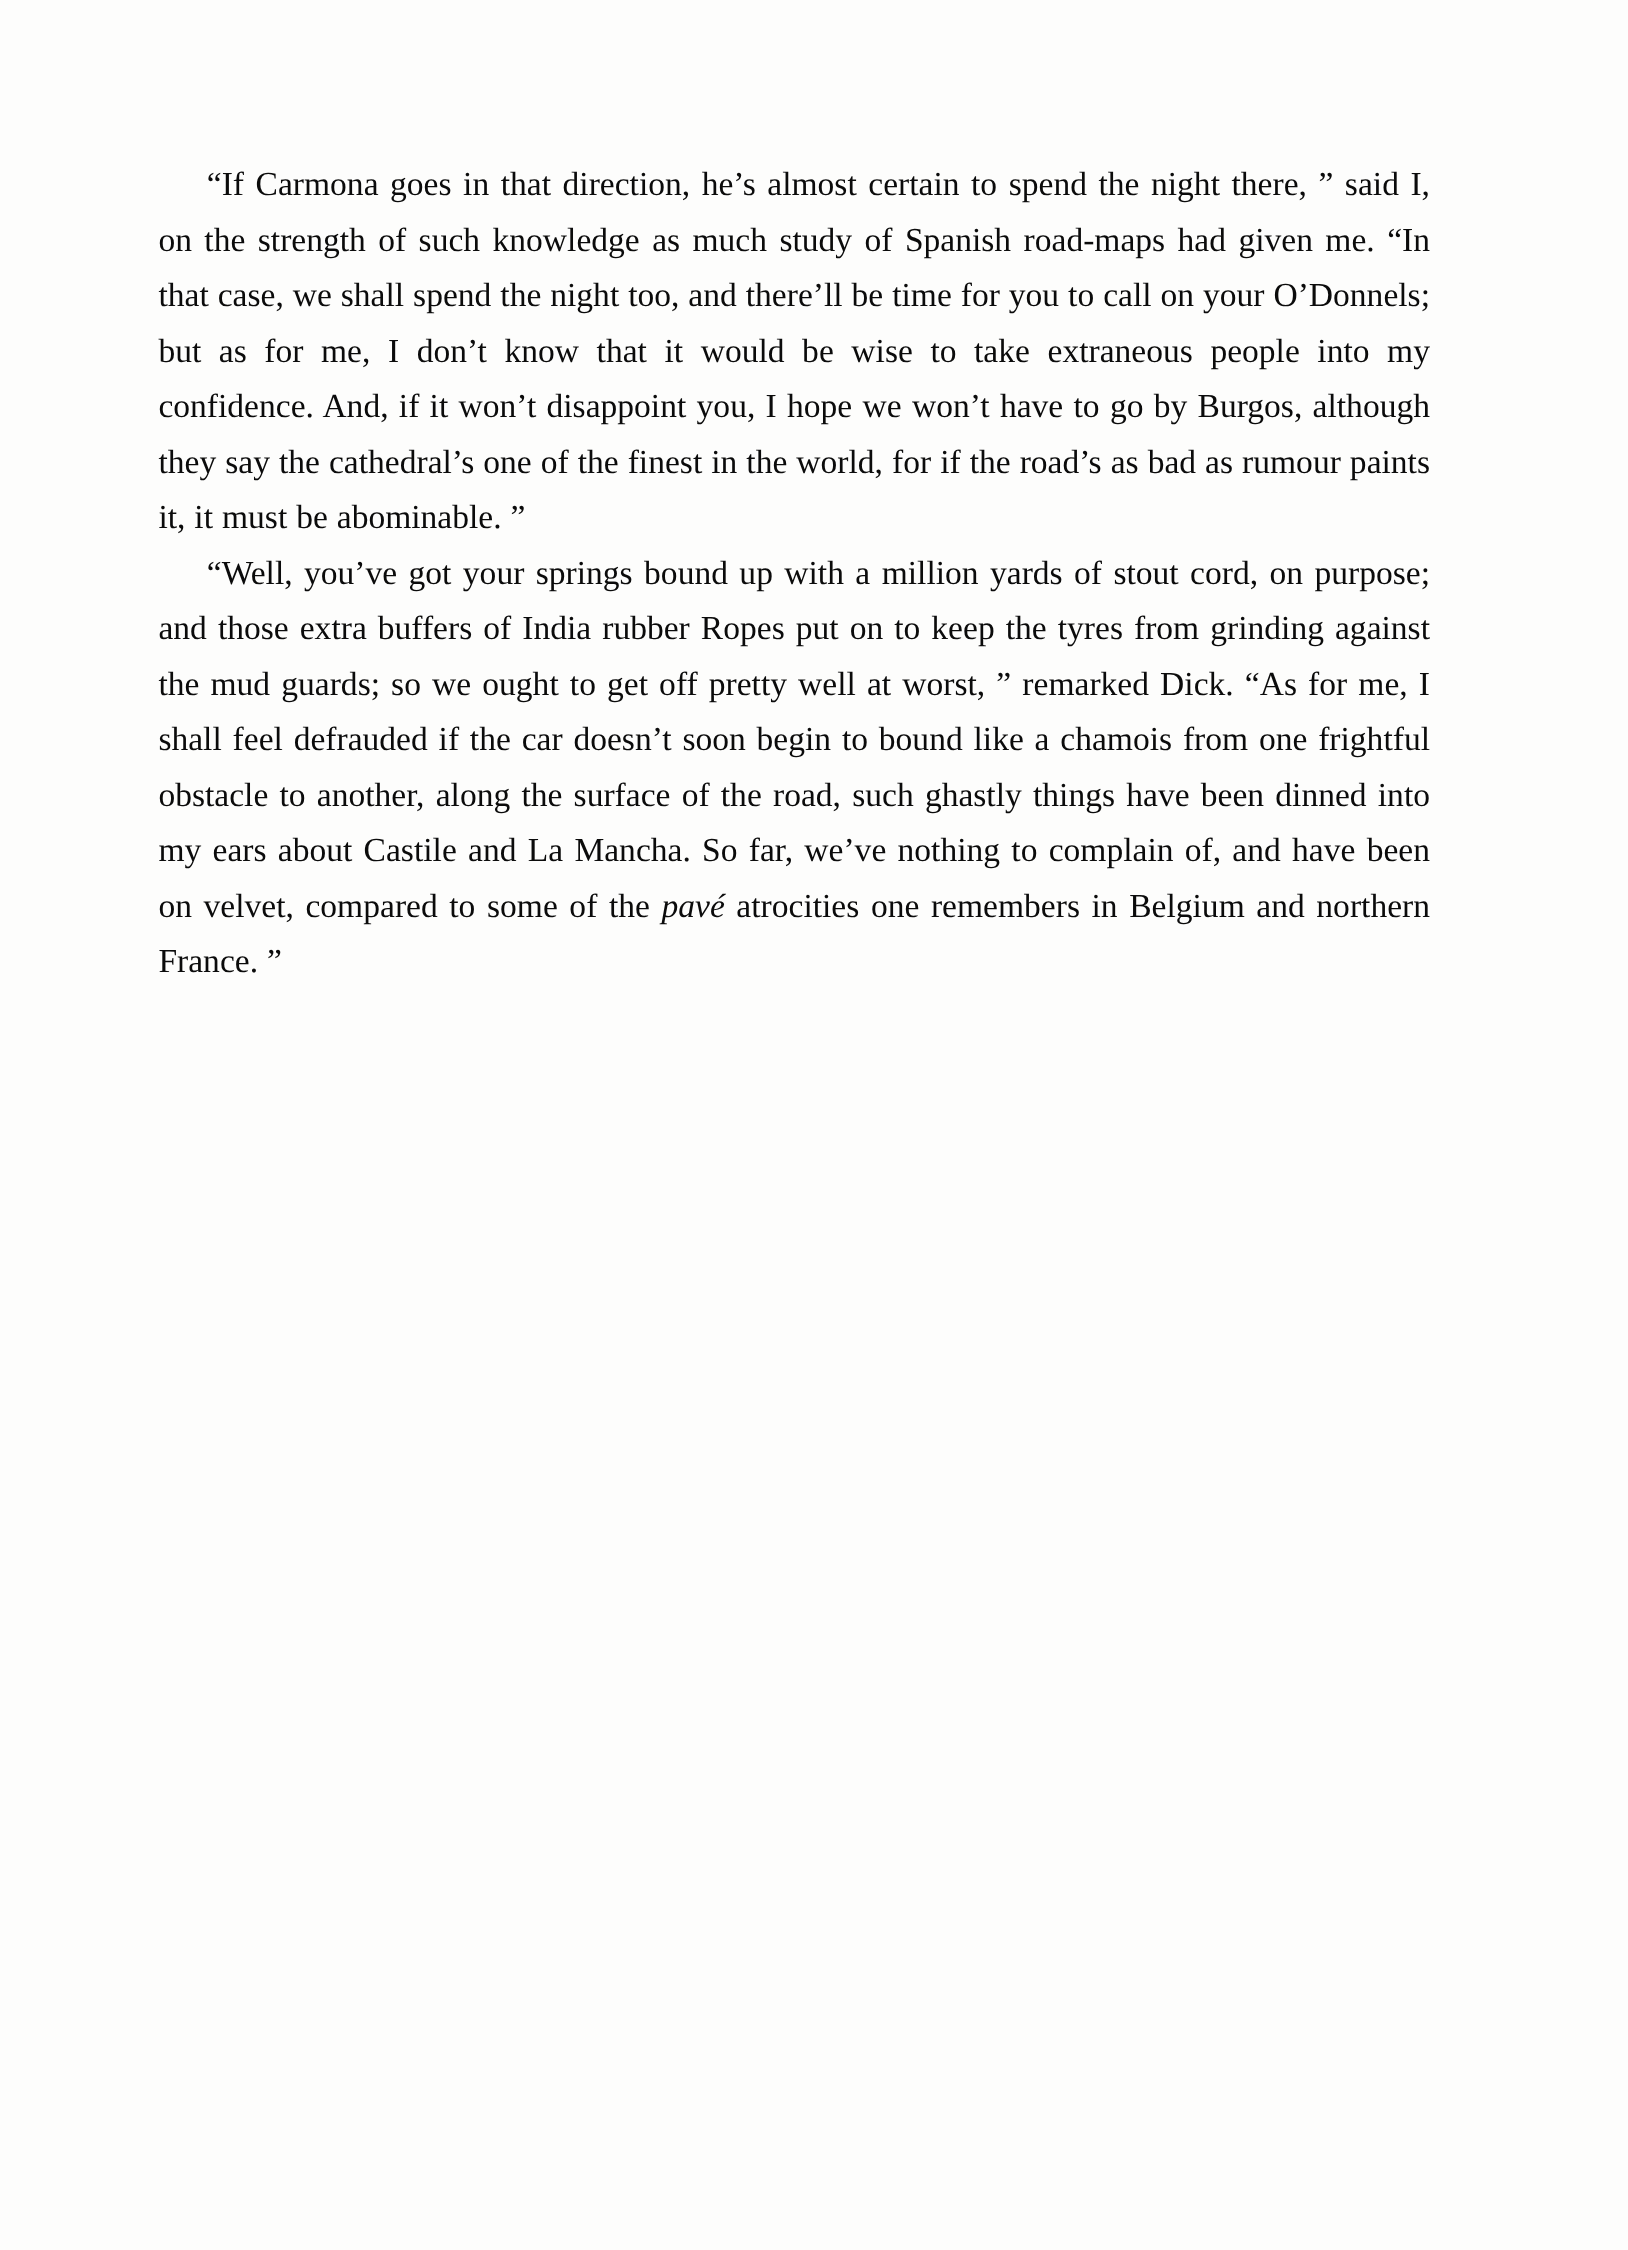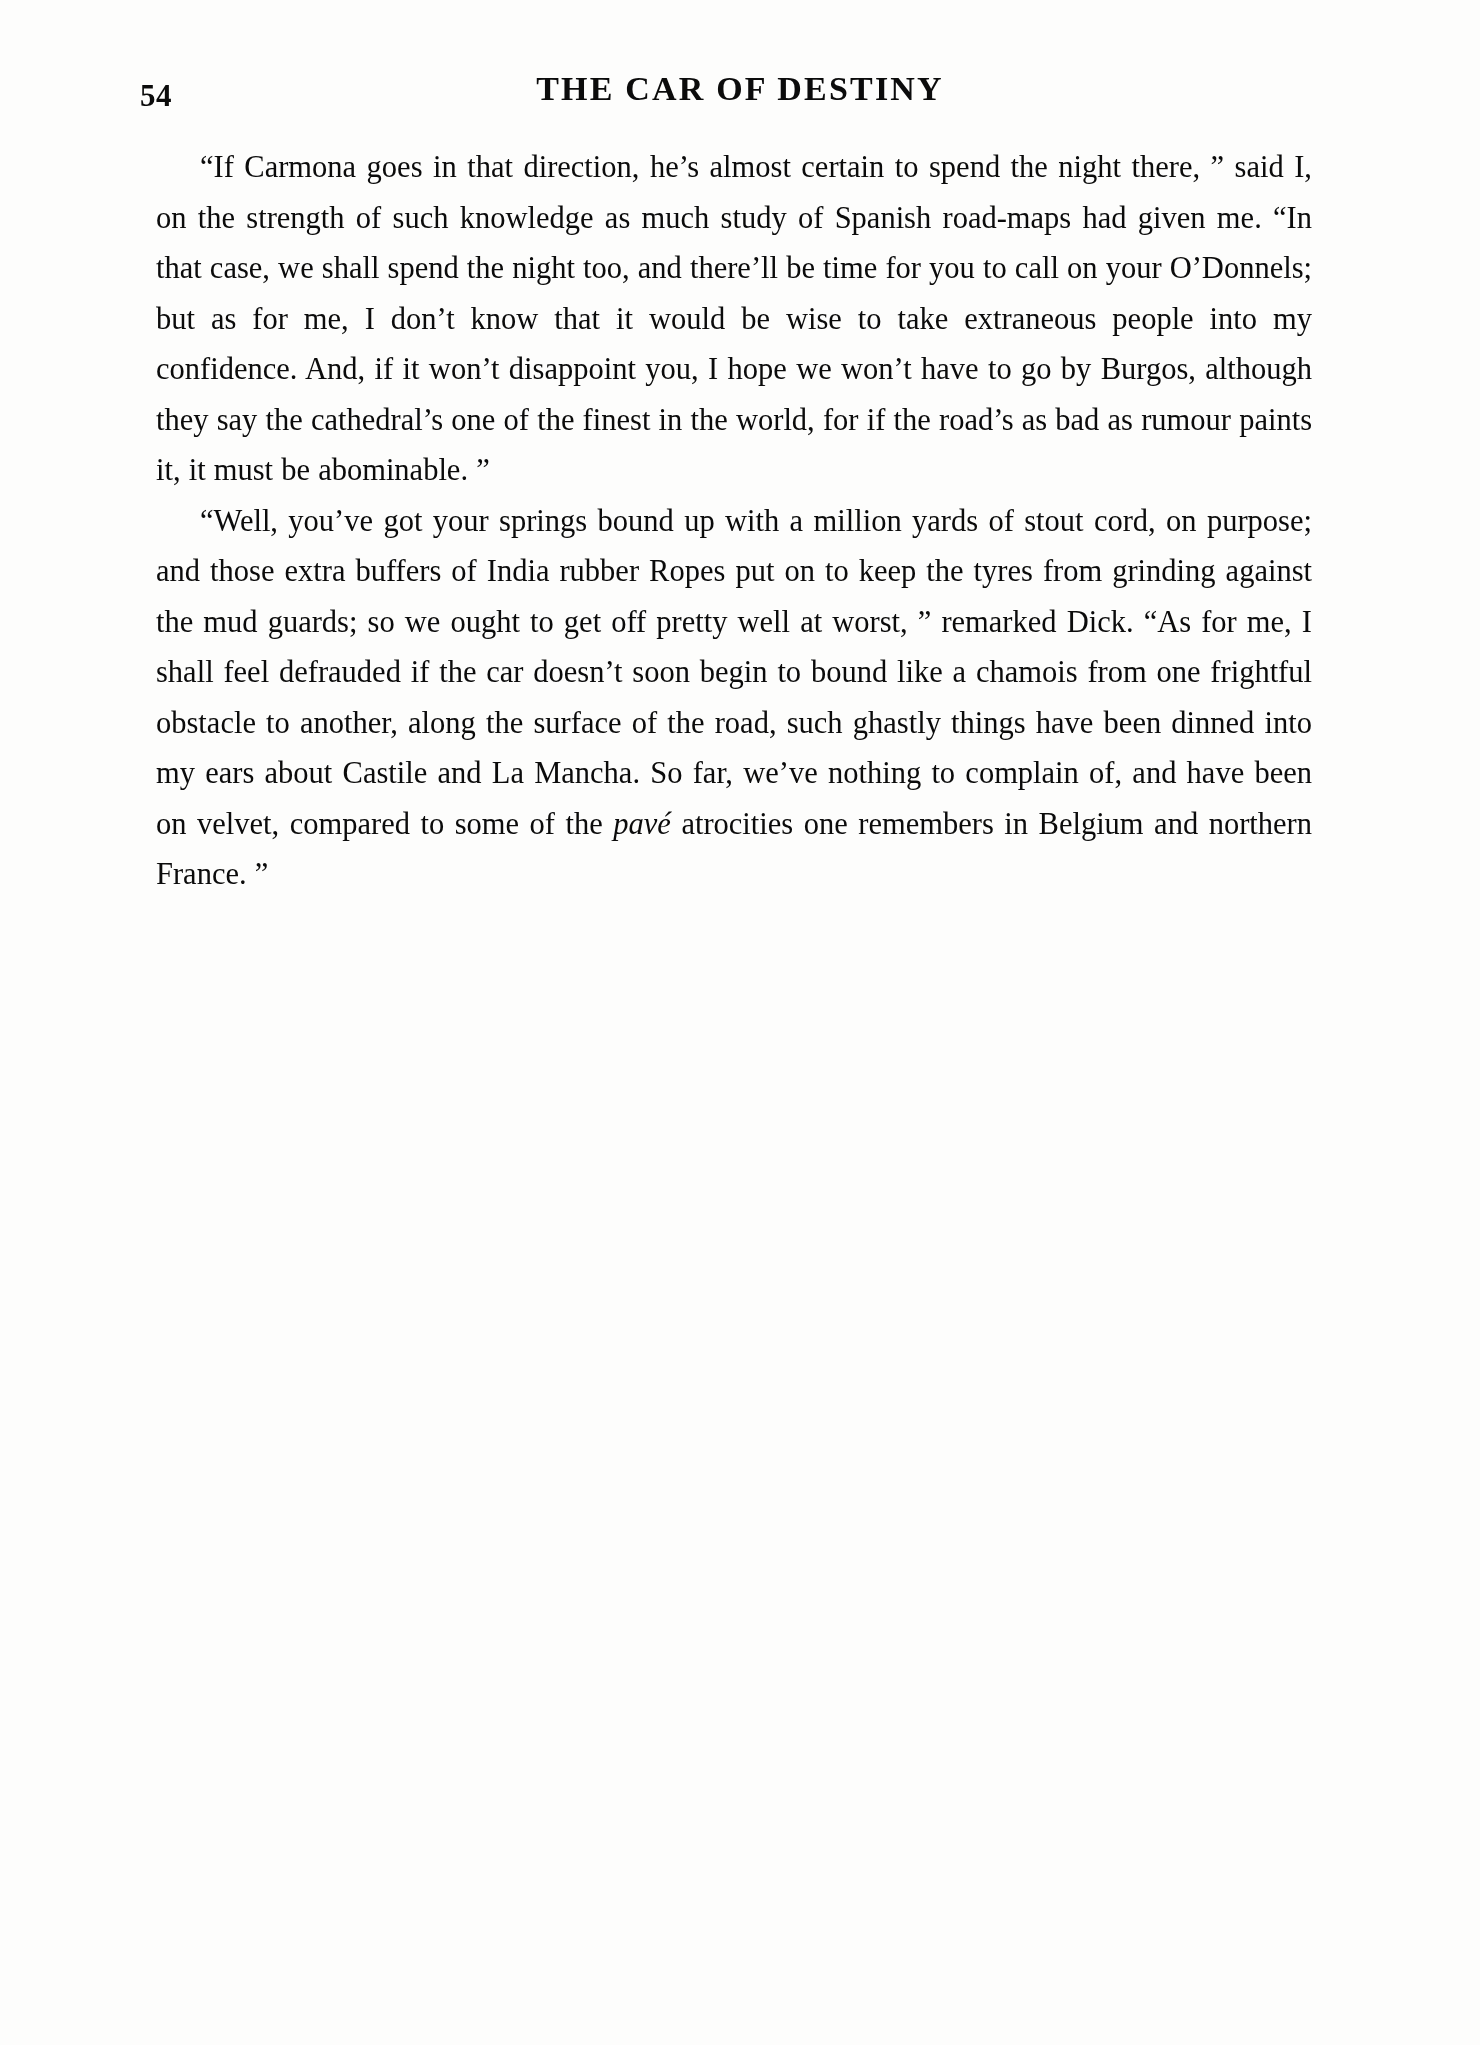--- a/index.html
+++ b/index.html
@@ -44,21 +44,21 @@
     top: 0;
     width: 1200px;
     text-align: center;
     font-size: 34px;
     font-weight: bold;
     letter-spacing: 2.2px;
   }
   .body-text {
     position: absolute;
     top: 142px;
-    left: 156px;
+    left: 144px;
     width: 1156px;
   }
   .para {
     margin: 0 0 0 0;
     text-indent: 44px;
     font-size: 30.5px;
     line-height: 50.5px;
     text-align: justify;
     text-justify: inter-word;
     word-spacing: 0.5px;
@@ -69,24 +69,20 @@
   }
   .para i {
     margin-top: 43px;
   }
 </style>
 </head>
 <body>
 
 <div class="page">
 
-  <div class="header">
-    <div class="folio">54</div>
-    <div class="running-title">THE CAR OF DESTINY</div>
-  </div>
 
   <div class="body-text">
 
     <p class="para">“If Carmona goes in that direction, he’s almost certain to spend the night there, ” said I, on the strength of such knowledge as much study of Spanish road-maps had given me. “In that case, we shall spend the night too, and there’ll be time for you to call on your O’Donnels; but as for me, I don’t know that it would be wise to take extraneous people into my confidence. And, if it won’t disappoint you, I hope we won’t have to go by Burgos, although they say the cathedral’s one of the finest in the world, for if the road’s as bad as rumour paints it, it must be abominable. ”</p>
 
     <p class="para"><span>“Well, you’ve got your springs bound up with a million yards of stout cord, on purpose; and those extra buffers of India rubber Ropes put on to keep the tyres from grinding against the mud guards; so we ought to get off pretty well at worst, ” remarked Dick. “As for me, I shall feel defrauded if the car doesn’t soon begin to bound like a chamois from one frightful obstacle to another, along the surface of the road, such ghastly things have been dinned into my ears about Castile and La Mancha. So far, we’ve nothing to complain of, and have been on velvet, compared to some of the </span><i>pavé</i><span> atrocities one remembers in Belgium and northern France. ”</span></p>
 
 
   </div>
 

